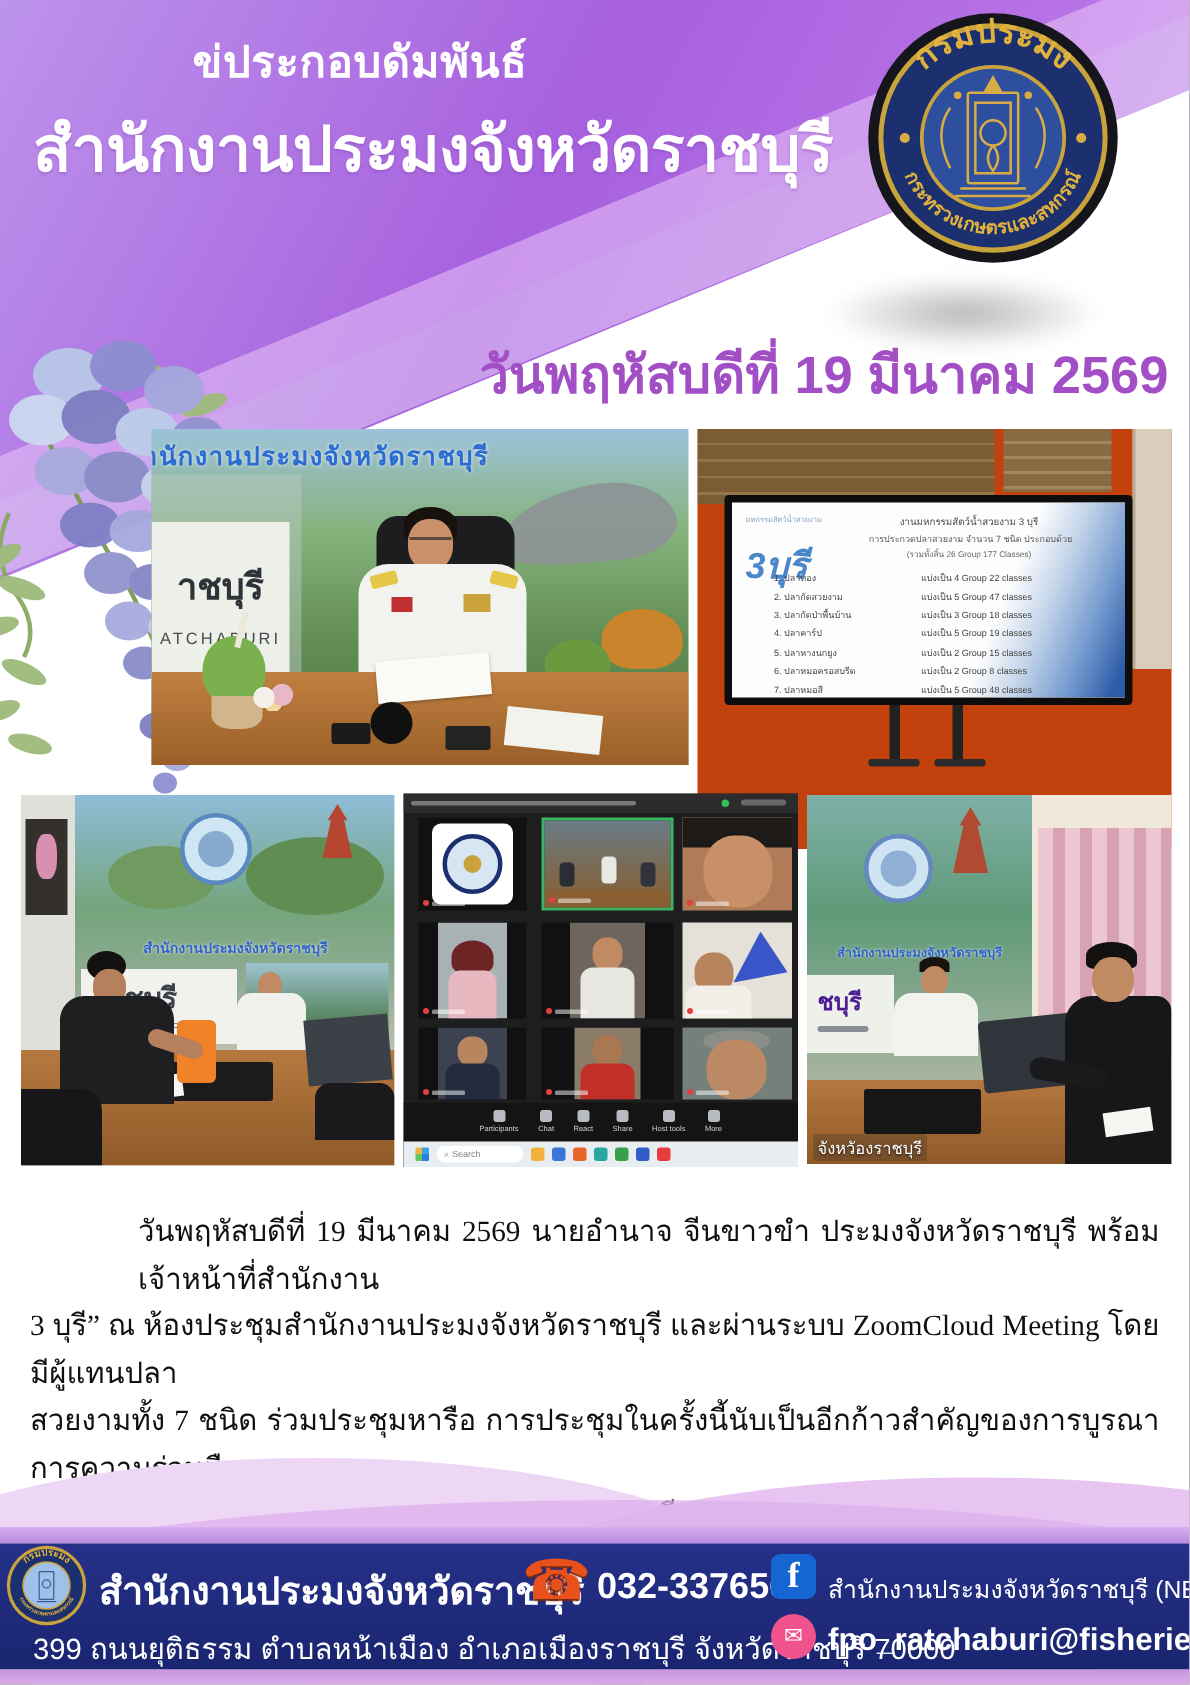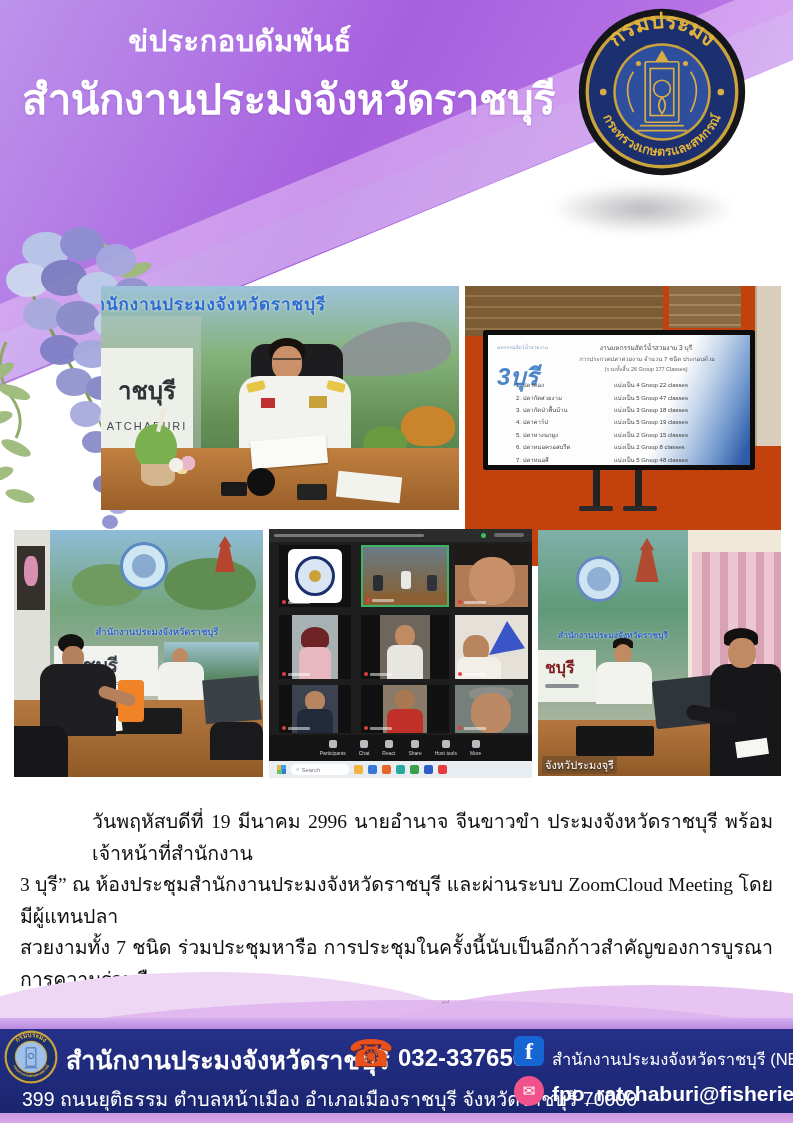--- a/index.html
+++ b/index.html
@@ -160,21 +160,21 @@
   .p5-banner{left:0;top:0;width:150px;height:190px;
     background:linear-gradient(180deg,#7fb0a8 0%,#5f9a78 42%,#89a890 75%,#a8b49e 100%);}
   .p5-pagoda{left:96px;top:8px;width:26px;height:44px;background:#b04a30;
     clip-path:polygon(50% 0,78% 28%,68% 28%,95% 100%,5% 100%,32% 28%,22% 28%);}
   .p5-logo{left:38px;top:26px;width:46px;height:46px;border-radius:50%;background:#cfe4f2;
     border:3px solid #6688c0;box-sizing:border-box;}
   .p5-logo::after{content:"";position:absolute;left:8px;top:8px;width:24px;height:24px;border-radius:50%;background:#8fb0d4;}
   .p5-banner-txt{left:0;top:98px;width:150px;text-align:center;color:#2f63c8;font-size:8.5px;
     font-weight:800;text-shadow:0 0 2px rgba(255,255,255,.85);white-space:nowrap;}
   .p5-sign{left:0;top:120px;width:58px;height:52px;background:#eef0ea;padding:5px 7px;box-sizing:border-box;}
-  .p5-sign .l1{font-size:16px;font-weight:700;color:#7f1d1d;}
+  .p5-sign .l1{font-size:16px;font-weight:700;color:#4c1d95;}
   .p5-sign .sub{margin-top:4px;width:34px;height:4px;background:#8a8e94;border-radius:2px;}
   .p5-wall{left:150px;top:0;width:93px;height:190px;background:#f0e9da;}
   .p5-curtain{left:154px;top:22px;width:89px;height:150px;background:
     repeating-linear-gradient(90deg,#ecc7d2 0 10px,#d9a2b4 10px 18px);}
   .p5-man-head{left:76px;top:114px;width:18px;height:20px;background:#c08a62;border-radius:50%;}
   .p5-man-hair{left:75px;top:108px;width:20px;height:10px;background:#17120e;border-radius:50% 50% 0 0;}
   .p5-man-torso{left:58px;top:132px;width:56px;height:42px;background:#f2f2ee;border-radius:12px 12px 0 0;}
   .p5-desk{left:0;top:190px;width:243px;height:56px;background:linear-gradient(180deg,#b5773f,#8f5a28);}
   .p5-mixer{left:38px;top:196px;width:78px;height:30px;background:#161616;border-radius:2px;}
   .p5-laptop{left:116px;top:148px;width:64px;height:48px;background:#30353b;transform:rotate(-6deg);border-radius:3px;}
@@ -259,20 +259,21 @@
         <ellipse cx="118" cy="262" rx="11" ry="9" fill="#7e80c0"></ellipse>
         <ellipse cx="132" cy="284" rx="10" ry="8" fill="#a5a8dd"></ellipse>
         <ellipse cx="124" cy="300" rx="8" ry="7" fill="#8e8fd0"></ellipse>
       </g>
     </g>
   </svg>
 
   <div class="abs kicker">ข่ประกอบดัมพันธ์</div>
   <div class="abs main-title">สำนักงานประมงจังหวัดราชบุรี</div>
   <div class="abs smudge"></div>
+  <div class="abs date-head">วันพฤหัสบดีที่ 19 มีนาคม 2569</div>
 
   <svg class="abs logo-main" viewBox="0 0 100 100">
     <circle cx="50" cy="50" r="49.5" fill="#15151c"></circle>
     <circle cx="50" cy="50" r="45.5" fill="#c9a33c"></circle>
     <circle cx="50" cy="50" r="43.5" fill="#1c2f6e"></circle>
     <circle cx="50" cy="50" r="29" fill="#c9a33c"></circle>
     <circle cx="50" cy="50" r="27.5" fill="#2d4f9e"></circle>
     <defs>
       <path id="arcTopA" d="M 12,50 A 38,38 0 0 1 88,50"></path>
       <path id="arcBotA" d="M 12,50 A 38,38 0 0 0 88,50"></path>
@@ -556,25 +557,25 @@
     <div class="abs p5-man-head"></div>
     <div class="abs p5-man-torso"></div>
     <div class="abs p5-desk"></div>
     <div class="abs p5-mixer"></div>
     <div class="abs p5-laptop"></div>
     <div class="abs p5-ym-body"></div>
     <div class="abs p5-ym-hair"></div>
     <div class="abs p5-ym-head"></div>
     <div class="abs p5-ym-arm"></div>
     <div class="abs p5-paper"></div>
-    <div class="abs p5-caption">จังหวัประมงจุรี</div>
+    <div class="abs p5-caption">จังหวัองราชบุรี</div>
   </div>
 
   <div class="abs body-text">
-    <div class="ln first">วันพฤหัสบดีที่ 19 มีนาคม 2996 นายอำนาจ จีนขาวขำ ประมงจังหวัดราชบุรี พร้อมเจ้าหน้าที่สำนักงาน</div>
+    <div class="ln first">วันพฤหัสบดีที่ 19 มีนาคม 2569 นายอำนาจ จีนขาวขำ ประมงจังหวัดราชบุรี พร้อมเจ้าหน้าที่สำนักงาน</div>
     <div class="ln">3 บุรี” ณ ห้องประชุมสำนักงานประมงจังหวัดราชบุรี และผ่านระบบ ZoomCloud Meeting โดยมีผู้แทนปลา</div>
     <div class="ln">สวยงามทั้ง 7 ชนิด ร่วมประชุมหารือ การประชุมในครั้งนี้นับเป็นอีกก้าวสำคัญของการบูรณาการความร่วมมือ</div>
     <div class="ln">เพื่อให้การจัดงาน “มหกรรมสัตว์น้ำสวยงาม 3 บุรี” เป็นไปอย่างมีประสิทธิภาพและบรรลุวัตถุประสงค์ที่กำหนดไว้</div>
   </div>
 
   <div class="abs wave-a"></div>
   <div class="abs wave-b"></div>
   <div class="abs wave-c"></div>
 
   <div class="abs foot-strip-top"></div>

